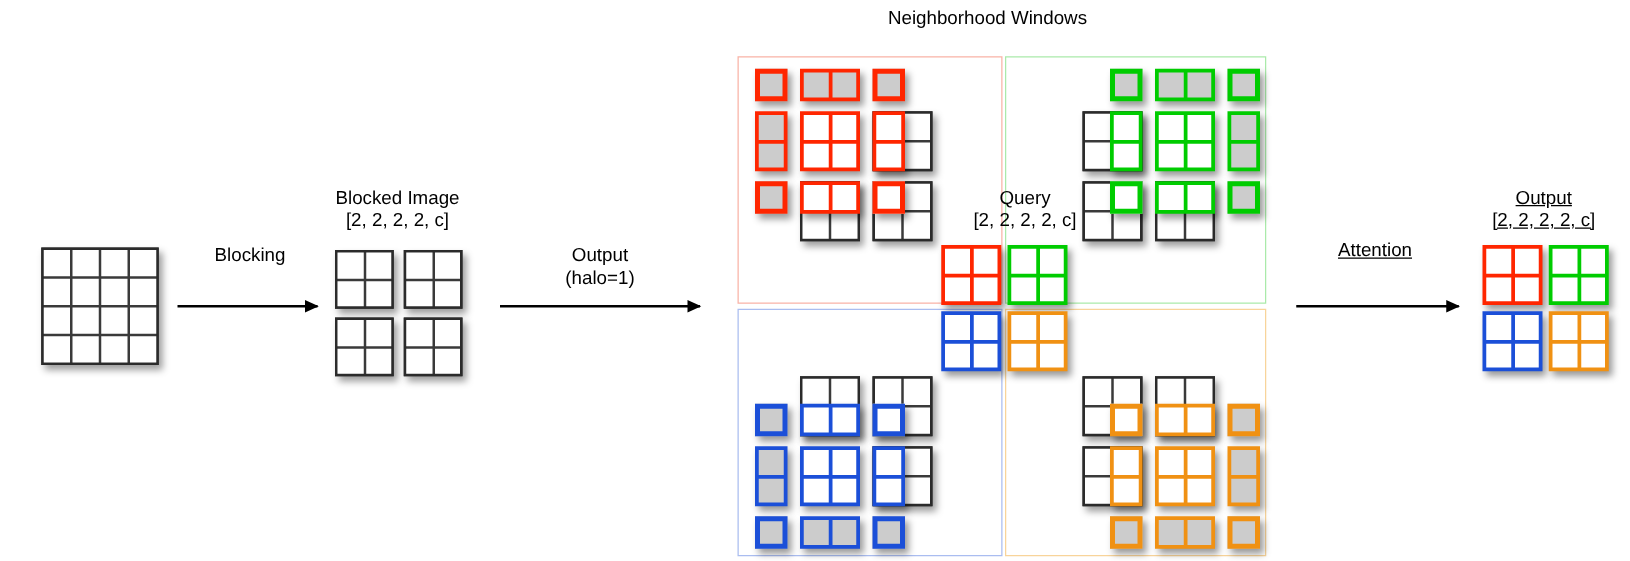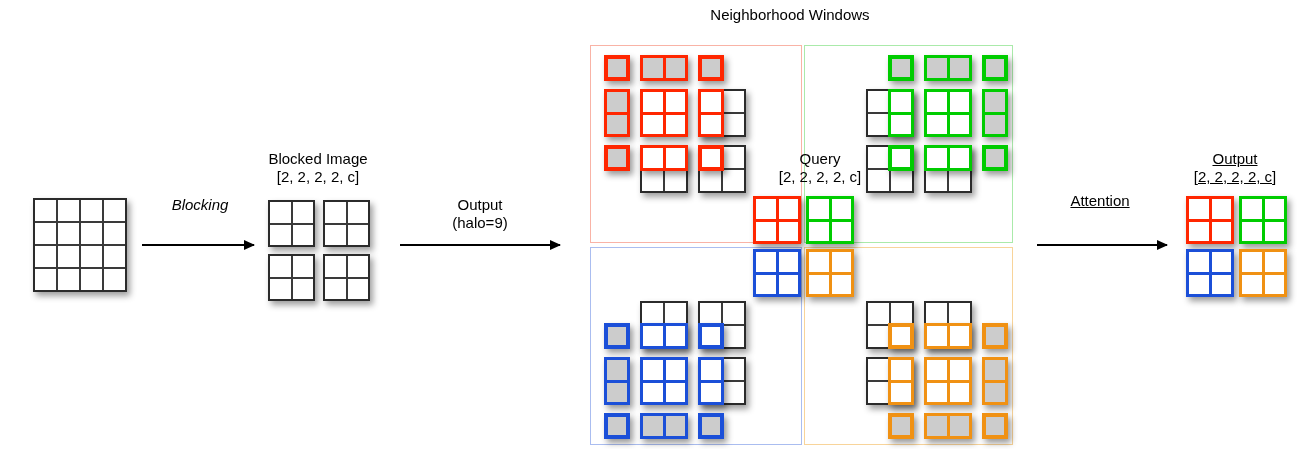--- a/index.html
+++ b/index.html
@@ -68,21 +68,21 @@
   <i></i>
     <i></i>
     <i></i>
     <i></i>
     <i></i>
     <i></i>
     <i></i>
     <i></i>
 </div>
 
-<div class="lbl" style="left:140px;top:196px;width:120px;font-style:italic;">
+<div class="lbl" style="left:140px;top:196px;width:120px;">
   <span class="l1">Blocking</span>
 </div>
 <div class="arrow" style="left:142px;top:244px;width:112px;"></div>
 
 <div class="lbl" style="left:238px;top:150px;width:160px;">
   <span class="l1">Blocked Image</span>
   <span class="l2">[2, 2, 2, 2, c]</span>
 </div>
 
 <div class="imggrid" style="left:268px;top:200px;width:47px;height:47px;grid-template-columns:1fr 1fr;grid-template-rows:1fr 1fr;gap:2px;">
@@ -105,21 +105,21 @@
   </div>
 <div class="imggrid" style="left:323px;top:254px;width:47px;height:47px;grid-template-columns:1fr 1fr;grid-template-rows:1fr 1fr;gap:2px;">
     <i></i>
     <i></i>
     <i></i>
     <i></i>
   </div>
 
 <div class="lbl" style="left:415px;top:196px;width:130px;">
   <span class="l1">Output</span>
-  <span class="l2">(halo=9)</span>
+  <span class="l2">(halo=1)</span>
 </div>
 <div class="arrow" style="left:400px;top:244px;width:160px;"></div>
 
 <div class="lbl" style="left:680px;top:6px;width:220px;">
   <span class="l1">Neighborhood Windows</span>
 </div>
 
 <div class="frame" style="left:590px;top:45px;width:212px;height:198px;border:1px solid #f9b3a6;"></div>
 <div class="frame" style="left:804px;top:45px;width:209px;height:198px;border:1px solid #aaeaaa;"></div>
 <div class="frame" style="left:590px;top:247px;width:212px;height:198px;border:1px solid #aabdf0;"></div>

